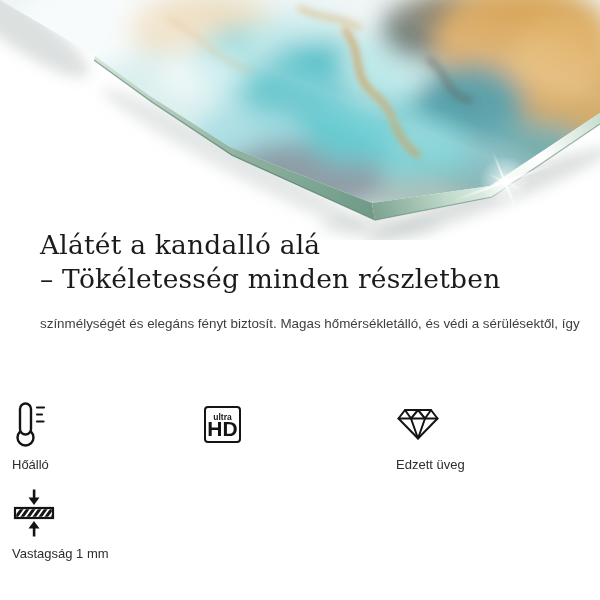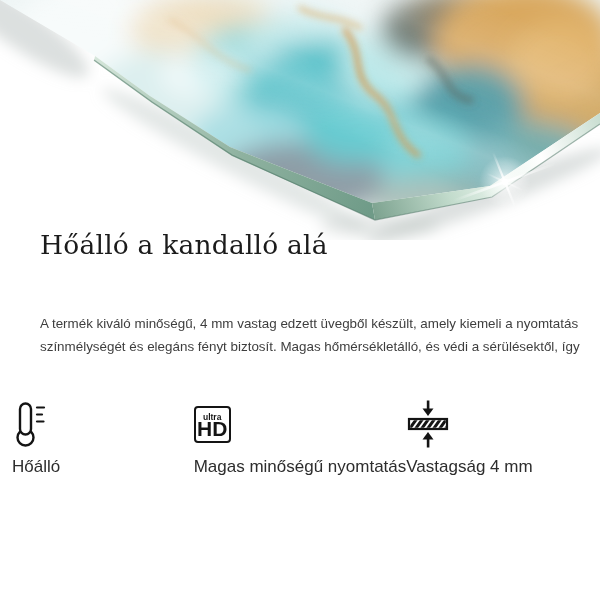--- a/index.html
+++ b/index.html
@@ -8,21 +8,21 @@
   .hero{position:absolute;left:0;top:0;width:600px;height:240px;}
   .heading{position:absolute;left:40px;top:228px;margin:0;font-family:"DejaVu Serif","Liberation Serif",serif;
            font-weight:400;font-size:26.5px;line-height:34px;color:#1b1b1b;letter-spacing:.2px;}
   .heading .hl{display:block;white-space:nowrap;}
   .desc{position:absolute;left:40px;top:312px;font-size:13.4px;line-height:23.4px;color:#3e3e3e;}
   .desc div{white-space:nowrap;}
   .features{position:absolute;left:12px;top:400px;width:576px;display:grid;
             grid-template-columns:1fr 1fr 1fr;row-gap:17px;}
   .feature{display:flex;flex-direction:column;align-items:flex-start;}
   .icon-wrap{height:48px;display:flex;align-items:center;justify-content:center;}
-  .flabel{margin-top:9px;font-size:17px;color:#2d2d2d;white-space:nowrap;height:15px;}
+  .flabel{margin-top:9px;font-size:13px;color:#2d2d2d;white-space:nowrap;height:15px;}
   .hd-box{width:33px;height:33px;border:2.6px solid #141414;border-radius:4px;
           display:flex;flex-direction:column;align-items:center;justify-content:center;
           color:#141414;font-weight:bold;background:#fff;}
   .hd-box .ultra{font-size:8.5px;line-height:9px;letter-spacing:0;}
   .hd-box .hd{font-size:21px;line-height:14px;letter-spacing:0;}
 </style>
 </head>
 <body>
 
 <div class="page">
@@ -128,25 +128,25 @@
           </g>
         <g transform="translate(505 182) rotate(25)" opacity="0.7">
             <rect x="-20" y="-0.9" width="40" height="1.8" fill="url(#rayG)"></rect>
           </g>
         <circle cx="505" cy="182" r="3.2" fill="#ffffff"></circle>
       </g>
     </svg>
   </div>
 
   <h1 class="heading">
-    <span class="hl">Hőálló a kandalló alá</span>
+    <span class="hl">Alátét a kandalló alá</span>
+    <span class="hl">– Tökéletesség minden részletben</span>
   </h1>
 
   <div class="desc">
-    <div>A termék kiváló minőségű, 4 mm vastag edzett üvegből készült, amely kiemeli a nyomtatás</div>
     <div>színmélységét és elegáns fényt biztosít. Magas hőmérsékletálló, és védi a sérülésektől, így</div>
   </div>
 
   <div class="features">
 
     <div class="feature">
       <div class="icon-wrap">
         <svg width="34" height="46" viewBox="0 0 34 46">
           <circle cx="13.5" cy="36.5" r="8" fill="none" stroke="#141414" stroke-width="2.4"></circle>
           <rect x="8" y="2.5" width="11" height="31" rx="5.5" fill="#ffffff" stroke="#141414" stroke-width="2.4"></rect>
@@ -160,24 +160,36 @@
       <div class="flabel">Hőálló</div>
     </div>
 
     <div class="feature">
       <div class="icon-wrap">
         <div class="hd-box">
           <span class="ultra">ultra</span>
           <span class="hd">HD</span>
         </div>
       </div>
-      <div class="flabel">Magas minőségű nyomtatás</div>
-    </div>
-
-
+    </div>
+
+
+    <div class="feature">
+      <div class="icon-wrap">
+        <svg width="44" height="34" viewBox="0 0 44 34">
+          <g fill="none" stroke="#141414" stroke-width="2" stroke-linejoin="round" stroke-linecap="round">
+            <path d="M9 3 H35 L41.5 11.5 L22 31.5 L2.5 11.5 Z"></path>
+            <path d="M2.5 11.5 H41.5"></path>
+            <path d="M9 3 L15 11.5 L22 3 L29 11.5 L35 3"></path>
+            <path d="M15 11.5 L22 31.5 M29 11.5 L22 31.5"></path>
+          </g>
+        </svg>
+      </div>
+      <div class="flabel">Edzett üveg</div>
+    </div>
 
 
     <div class="feature">
       <div class="icon-wrap">
         <svg width="44" height="48" viewBox="0 0 44 48">
           <defs>
               <clipPath id="barClip">
                 <rect x="4.2" y="20.2" width="35.6" height="7.6"></rect>
               </clipPath>
             </defs>
@@ -190,17 +202,17 @@
               <path d="M14 31 L24 17"></path>
             <path d="M20 31 L30 17"></path>
               <path d="M26 31 L36 17"></path>
               <path d="M32 31 L42 17"></path>
               <path d="M38 31 L48 17"></path>
           </g>
           <polygon points="16.5,39.5 27.5,39.5 22,32" fill="#141414"></polygon>
           <rect x="20.8" y="38.5" width="2.6" height="9" fill="#141414"></rect>
         </svg>
       </div>
-      <div class="flabel">Vastagság 4 mm</div>
+      <div class="flabel">Vastagság 1 mm</div>
     </div>
 
   </div>
 </div>
 
 </body></html>

